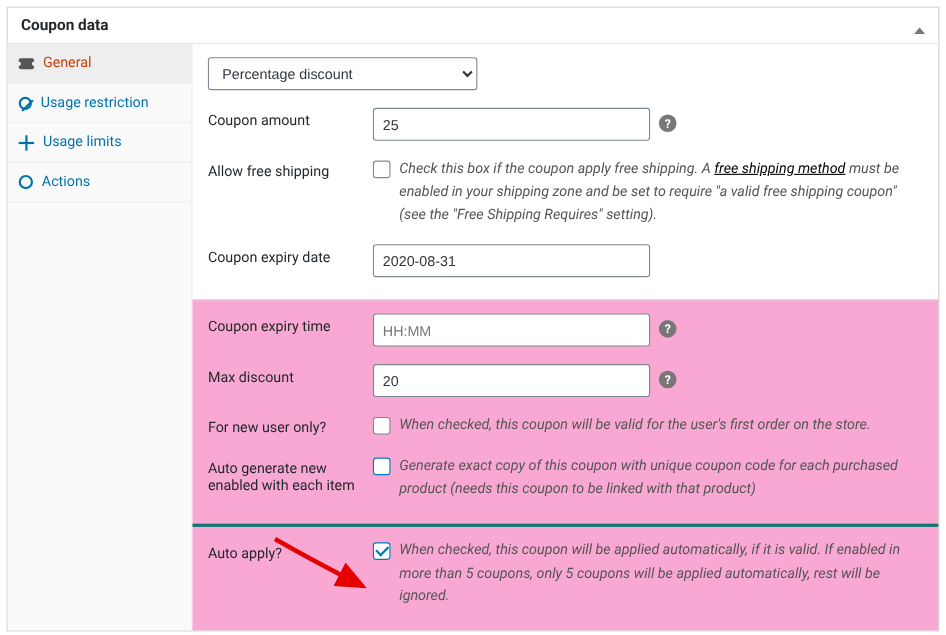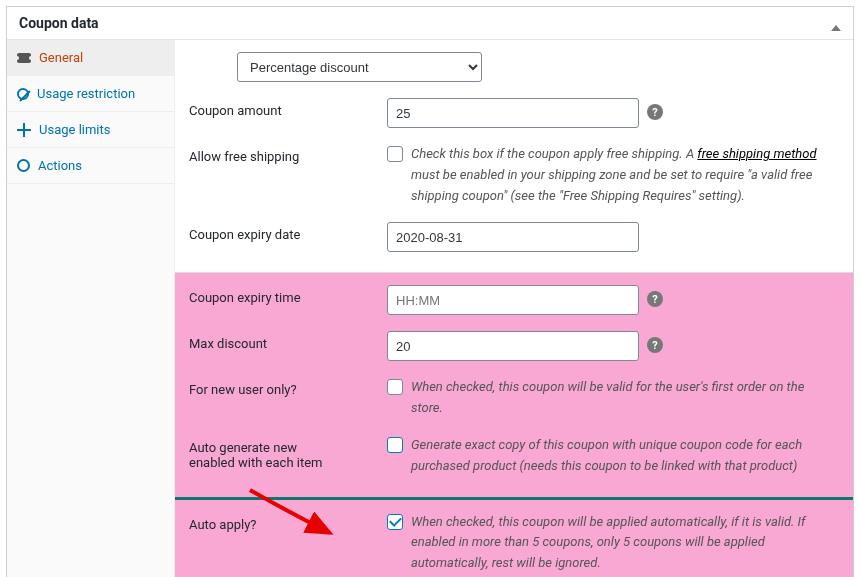--- a/index.html
+++ b/index.html
@@ -62,21 +62,21 @@
   .limits-icon::before { width:14px; height:2px; top:6px; left:0; }
   .limits-icon::after { width:2px; height:14px; left:6px; top:0; }
   .gear-icon { width:13px; height:13px; border:2px solid #0073aa; border-radius:50%; position:relative; display:inline-block; }
   .gear-icon::after { content:""; position:absolute; width:5px; height:5px; background:#fafafa; border-radius:50%; top:2px; left:2px; }
 
   .content { flex:1; }
   .group { padding: 4px 0 12px; }
   .group.ext { background:#f9a8d4; border-top:1px solid #ddd; }
   .row { display:flex; align-items:flex-start; padding: 8px 14px; }
   .label { width:150px; padding-top:5px; color:#23282d; }
-  .field { flex:1; display:flex; align-items:flex-start; gap:8px; flex-wrap:wrap;margin-left:48px; }
+  .field { flex:1; display:flex; align-items:flex-start; gap:8px; flex-wrap:wrap; }
 
   select, input[type=text] {
     border:1px solid #7e8993; border-radius:3px; background:#fff;
     font-size:13px; color:#32373c; padding:4px 8px; height:30px;
   }
   select { width:245px; }
   input[type=text] { width:252px; }
   input::placeholder { color:#777; }
 
   .cb { width:16px; height:16px; border:1px solid #7e8993; border-radius:3px; background:#fff; margin-top:2px; flex:none; }

